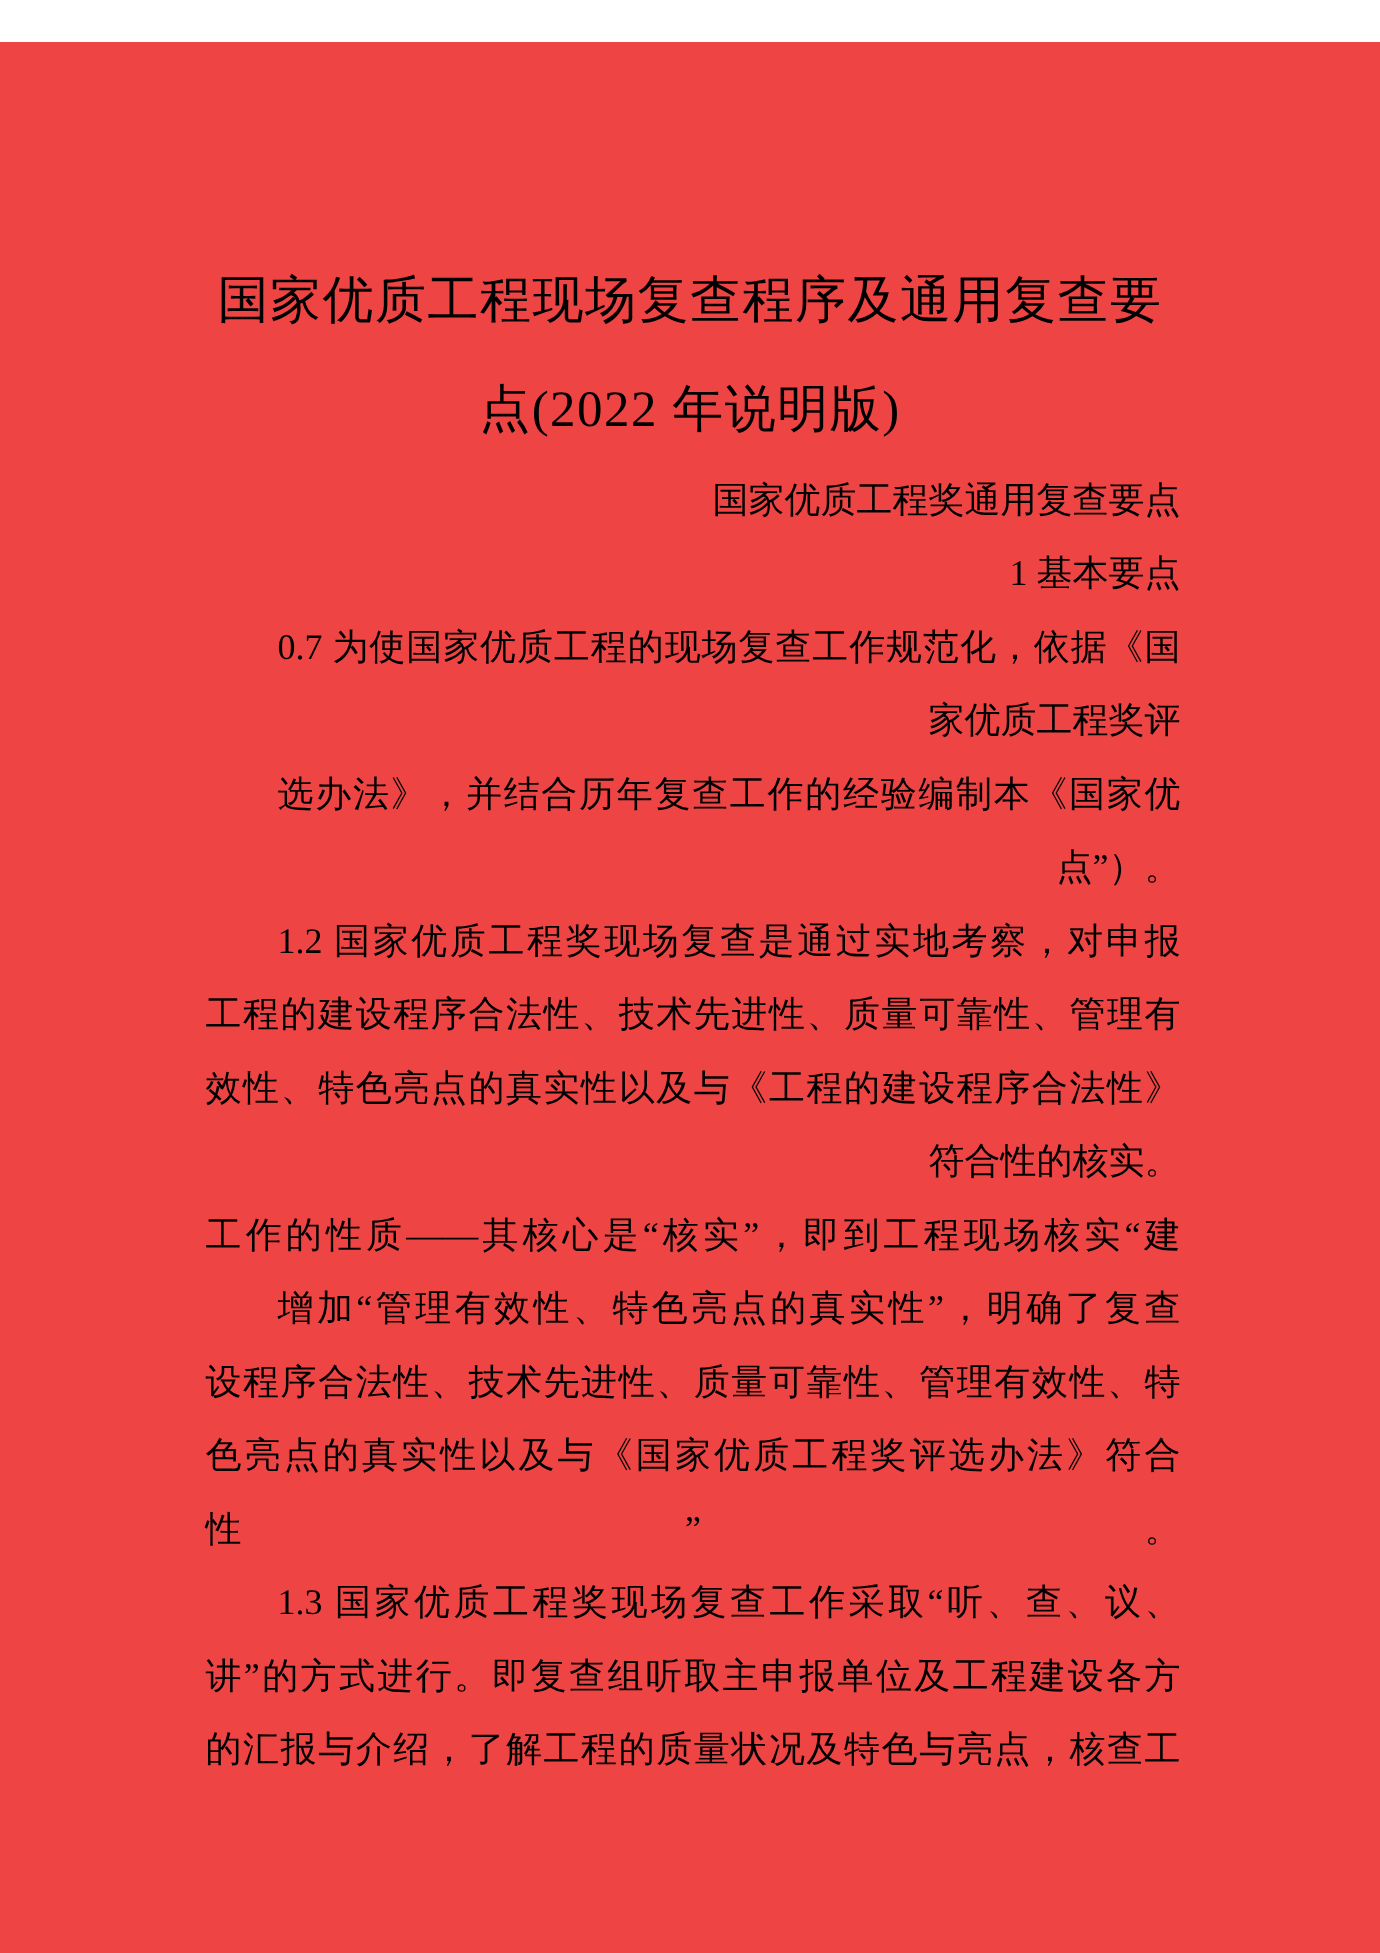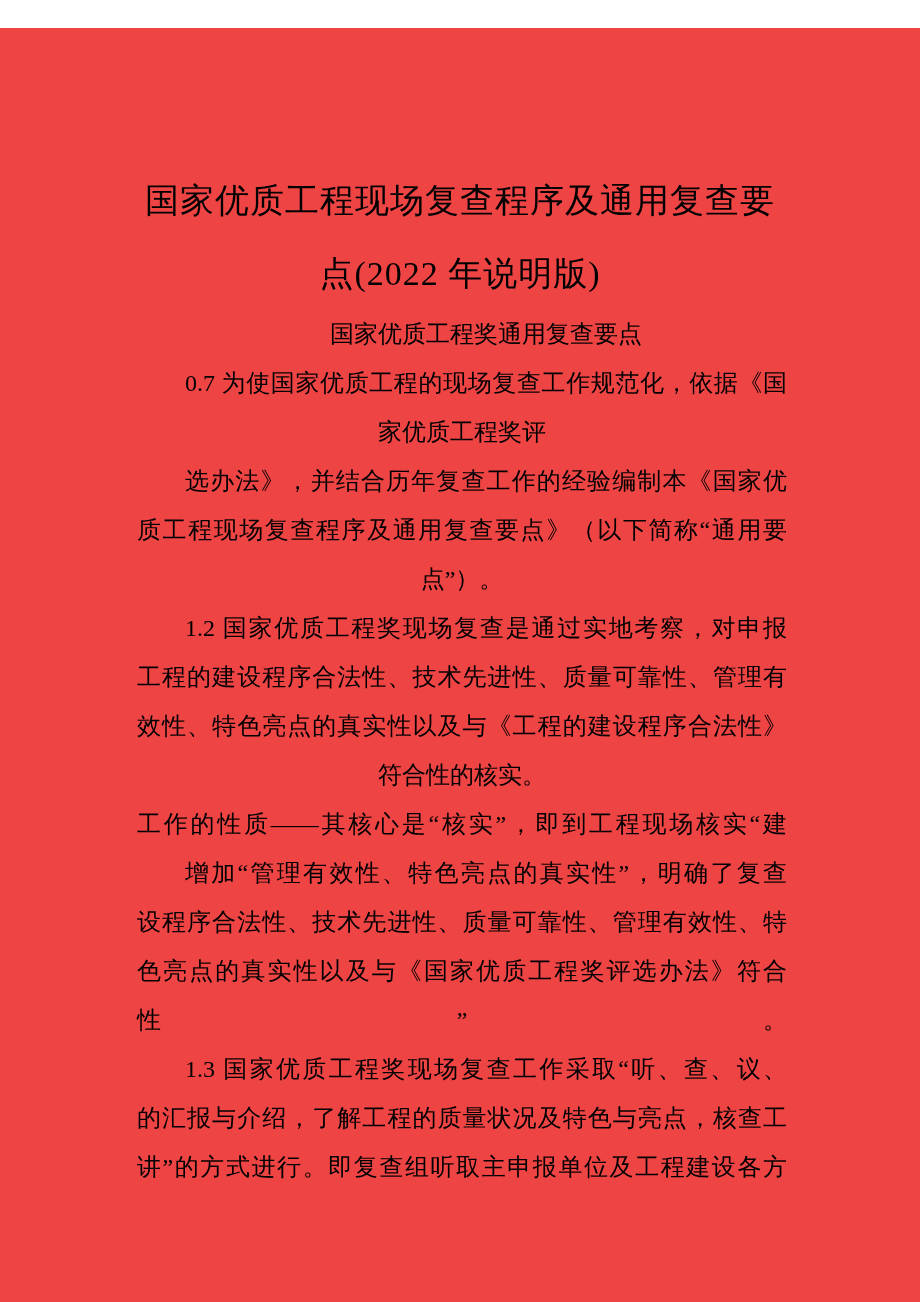--- a/index.html
+++ b/index.html
@@ -26,21 +26,21 @@
     letter-spacing: 1px;
   }
   .doc-body {
     margin: 0 133px 0 137px;
     width: 650px;
     font-size: 24px;
     line-height: 49px;
   }
   .body-line {
     width: 650px;
-    text-align: center;
+    text-align: right;
     white-space: nowrap;
   }
   .body-line.fill {
     white-space: normal;
     text-align: justify;
     text-align-last: justify;
     text-justify: inter-character;
   }
   .body-line.indent {
     padding-left: 48px;
@@ -50,30 +50,30 @@
 </head>
 <body>
 
 <div class="page">
   <div class="doc-title">
     <div>国家优质工程现场复查程序及通用复查要</div>
     <div>点(2022 年说明版)</div>
   </div>
   <div class="doc-body" id="doc-body">
       <div class="body-line indent">国家优质工程奖通用复查要点</div>
+      <div class="body-line indent">1 基本要点</div>
       <div class="body-line indent fill">0.7 为使国家优质工程的现场复查工作规范化，依据《国</div>
       <div class="body-line">家优质工程奖评</div>
       <div class="body-line indent fill">选办法》，并结合历年复查工作的经验编制本《国家优</div>
-      <div class="body-line fill">质工程现场复查程序及通用复查要点》（以下简称“通用要</div>
       <div class="body-line">点”）。</div>
       <div class="body-line indent fill">1.2 国家优质工程奖现场复查是通过实地考察，对申报</div>
       <div class="body-line fill">工程的建设程序合法性、技术先进性、质量可靠性、管理有</div>
       <div class="body-line fill">效性、特色亮点的真实性以及与《工程的建设程序合法性》</div>
       <div class="body-line">符合性的核实。</div>
       <div class="body-line fill">工作的性质——其核心是“核实”，即到工程现场核实“建</div>
       <div class="body-line indent fill">增加“管理有效性、特色亮点的真实性”，明确了复查</div>
       <div class="body-line fill">设程序合法性、技术先进性、质量可靠性、管理有效性、特</div>
       <div class="body-line fill">色亮点的真实性以及与《国家优质工程奖评选办法》符合性”。</div>
       <div class="body-line indent fill">1.3 国家优质工程奖现场复查工作采取“听、查、议、</div>
+      <div class="body-line fill">讲”的方式进行。即复查组听取主申报单位及工程建设各方</div>
       <div class="body-line fill">的汇报与介绍，了解工程的质量状况及特色与亮点，核查工</div>
-      <div class="body-line fill">讲”的方式进行。即复查组听取主申报单位及工程建设各方</div>
     </div>
 </div>
 
 </body></html>

